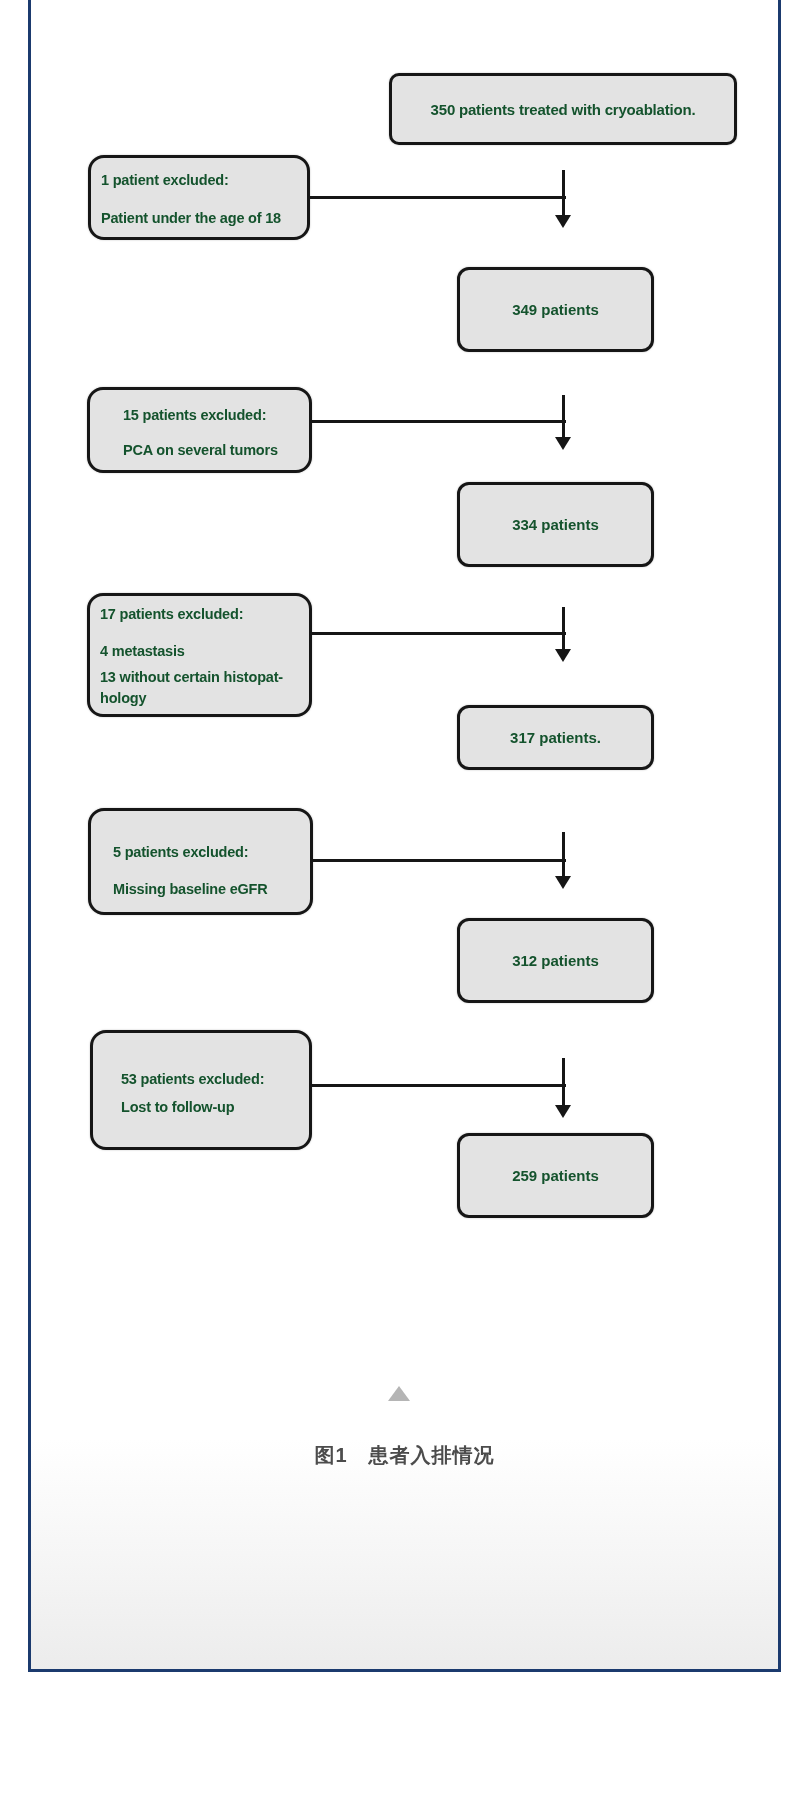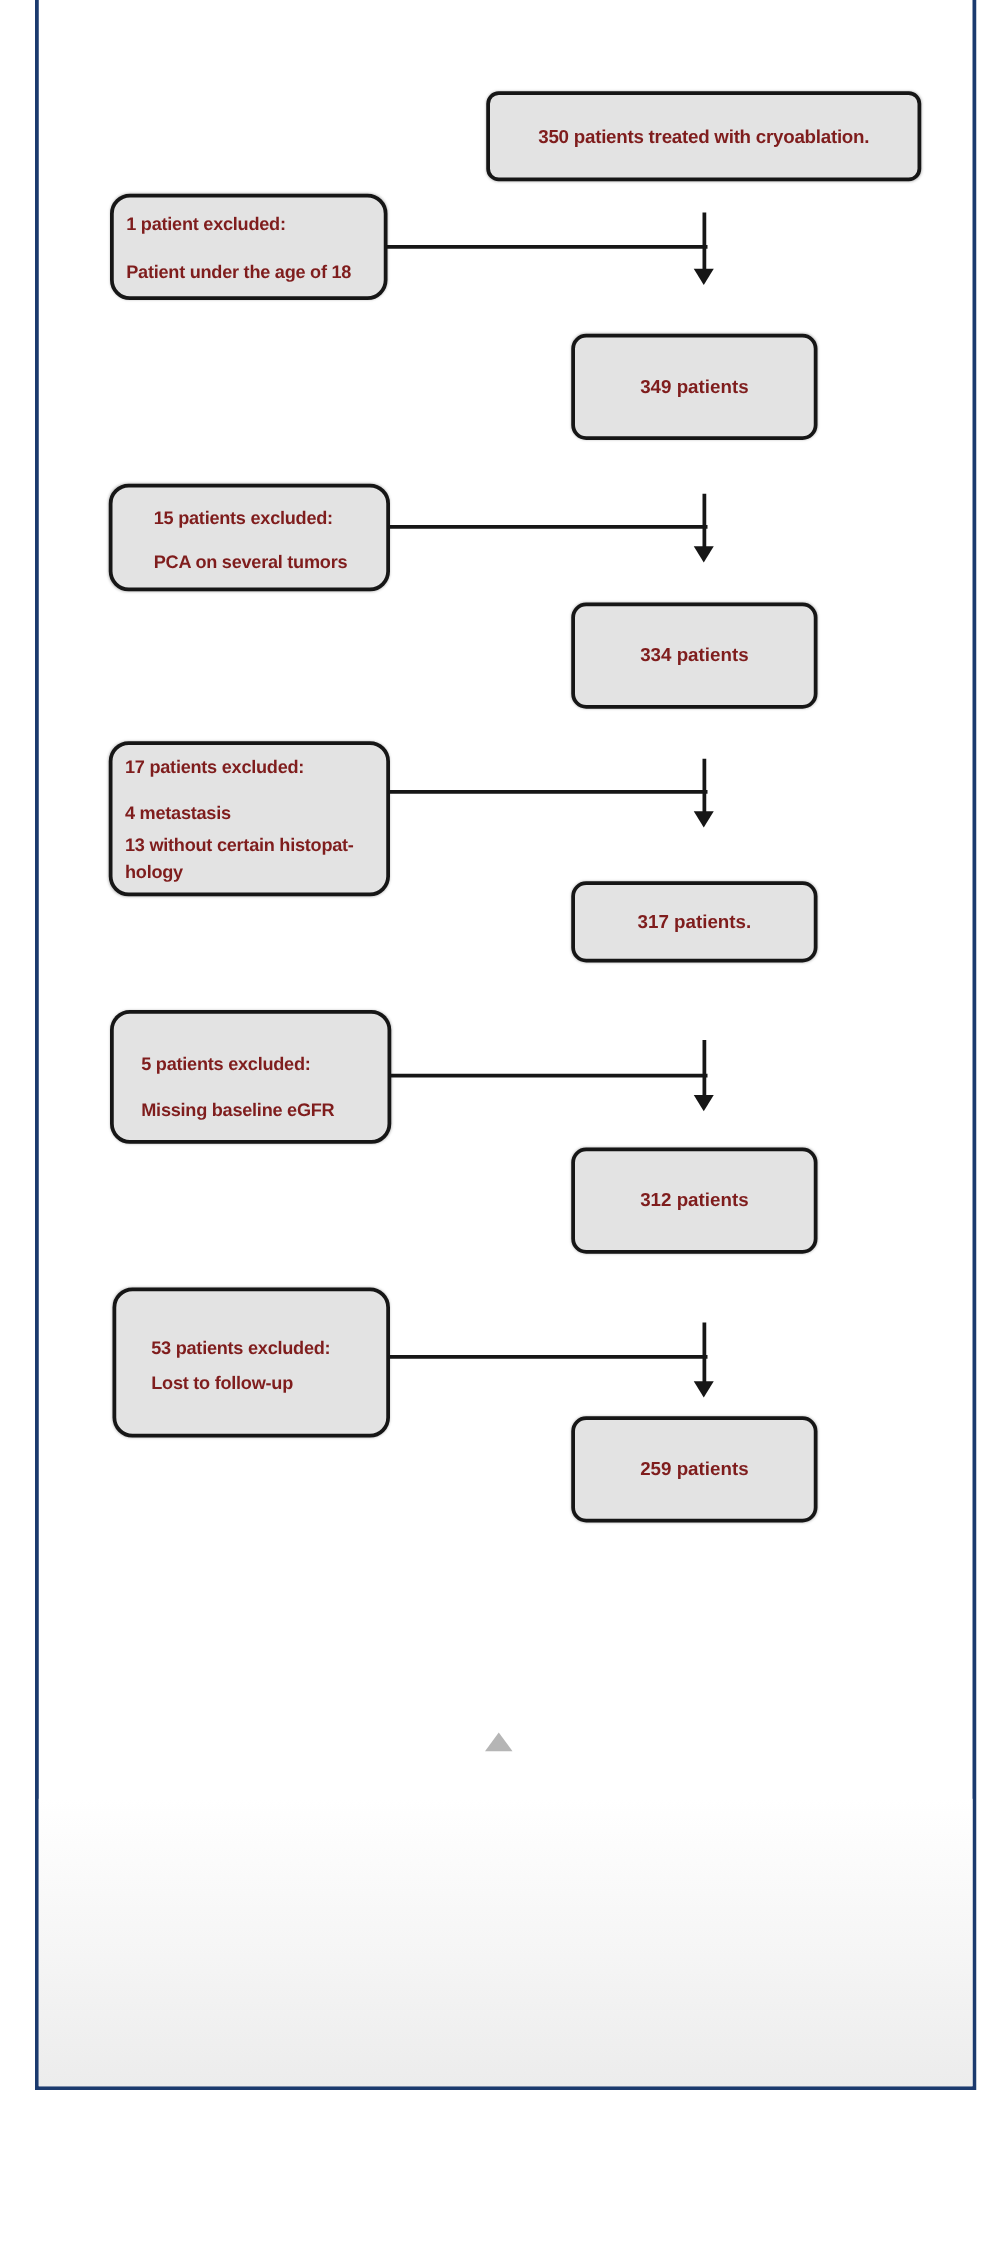--- a/index.html
+++ b/index.html
@@ -7,21 +7,21 @@
   .screen{position:relative;width:800px;height:1793px;background:#ffffff;overflow:hidden;}
 
   .panel{position:absolute;left:28px;top:-12px;width:753px;height:1684px;
          box-sizing:border-box;border:3px solid #1b3a6e;background:#ffffff;}
   .panel-fade{position:absolute;left:0;right:0;bottom:0;height:230px;
          background:linear-gradient(180deg,#ffffff 0%,#f5f5f5 55%,#ececec 100%);}
 
   .flow{position:absolute;left:0;top:0;width:800px;height:1793px;z-index:2;}
 
   .fbox{position:absolute;box-sizing:border-box;border:3px solid #161616;
-        background:#e3e3e3;color:#7f1d1d;font-weight:700;
+        background:#e3e3e3;color:#14532d;font-weight:700;
         box-shadow:0 0 2px rgba(0,0,0,.25);}
   .topbox{border-radius:10px;display:flex;align-items:center;justify-content:center;
         font-size:15px;letter-spacing:-0.2px;}
   .rbox{border-radius:12px;display:flex;align-items:center;justify-content:center;
         font-size:15px;}
   .ebox{border-radius:16px;font-size:14.5px;letter-spacing:-0.2px;}
   .ebox .eline{line-height:20px;white-space:nowrap;}
 
   .hline{position:absolute;height:3px;background:#161616;}
   .vline{position:absolute;width:3px;background:#161616;}
@@ -105,14 +105,15 @@
     <div class="vline" style="left:562px;top:1058px;height:49px;"></div>
     <div class="ahead" style="left:555px;top:1105px;"></div>
     <div class="fbox rbox" style="left:457px;top:1133px;width:197px;height:85px;">
       <span>259 patients</span>
     </div>
 
   </div>
 
   <div class="collapse-tri"></div>
 
+  <div class="caption">图1　患者入排情况</div>
 
 </div>
 
 </body></html>

